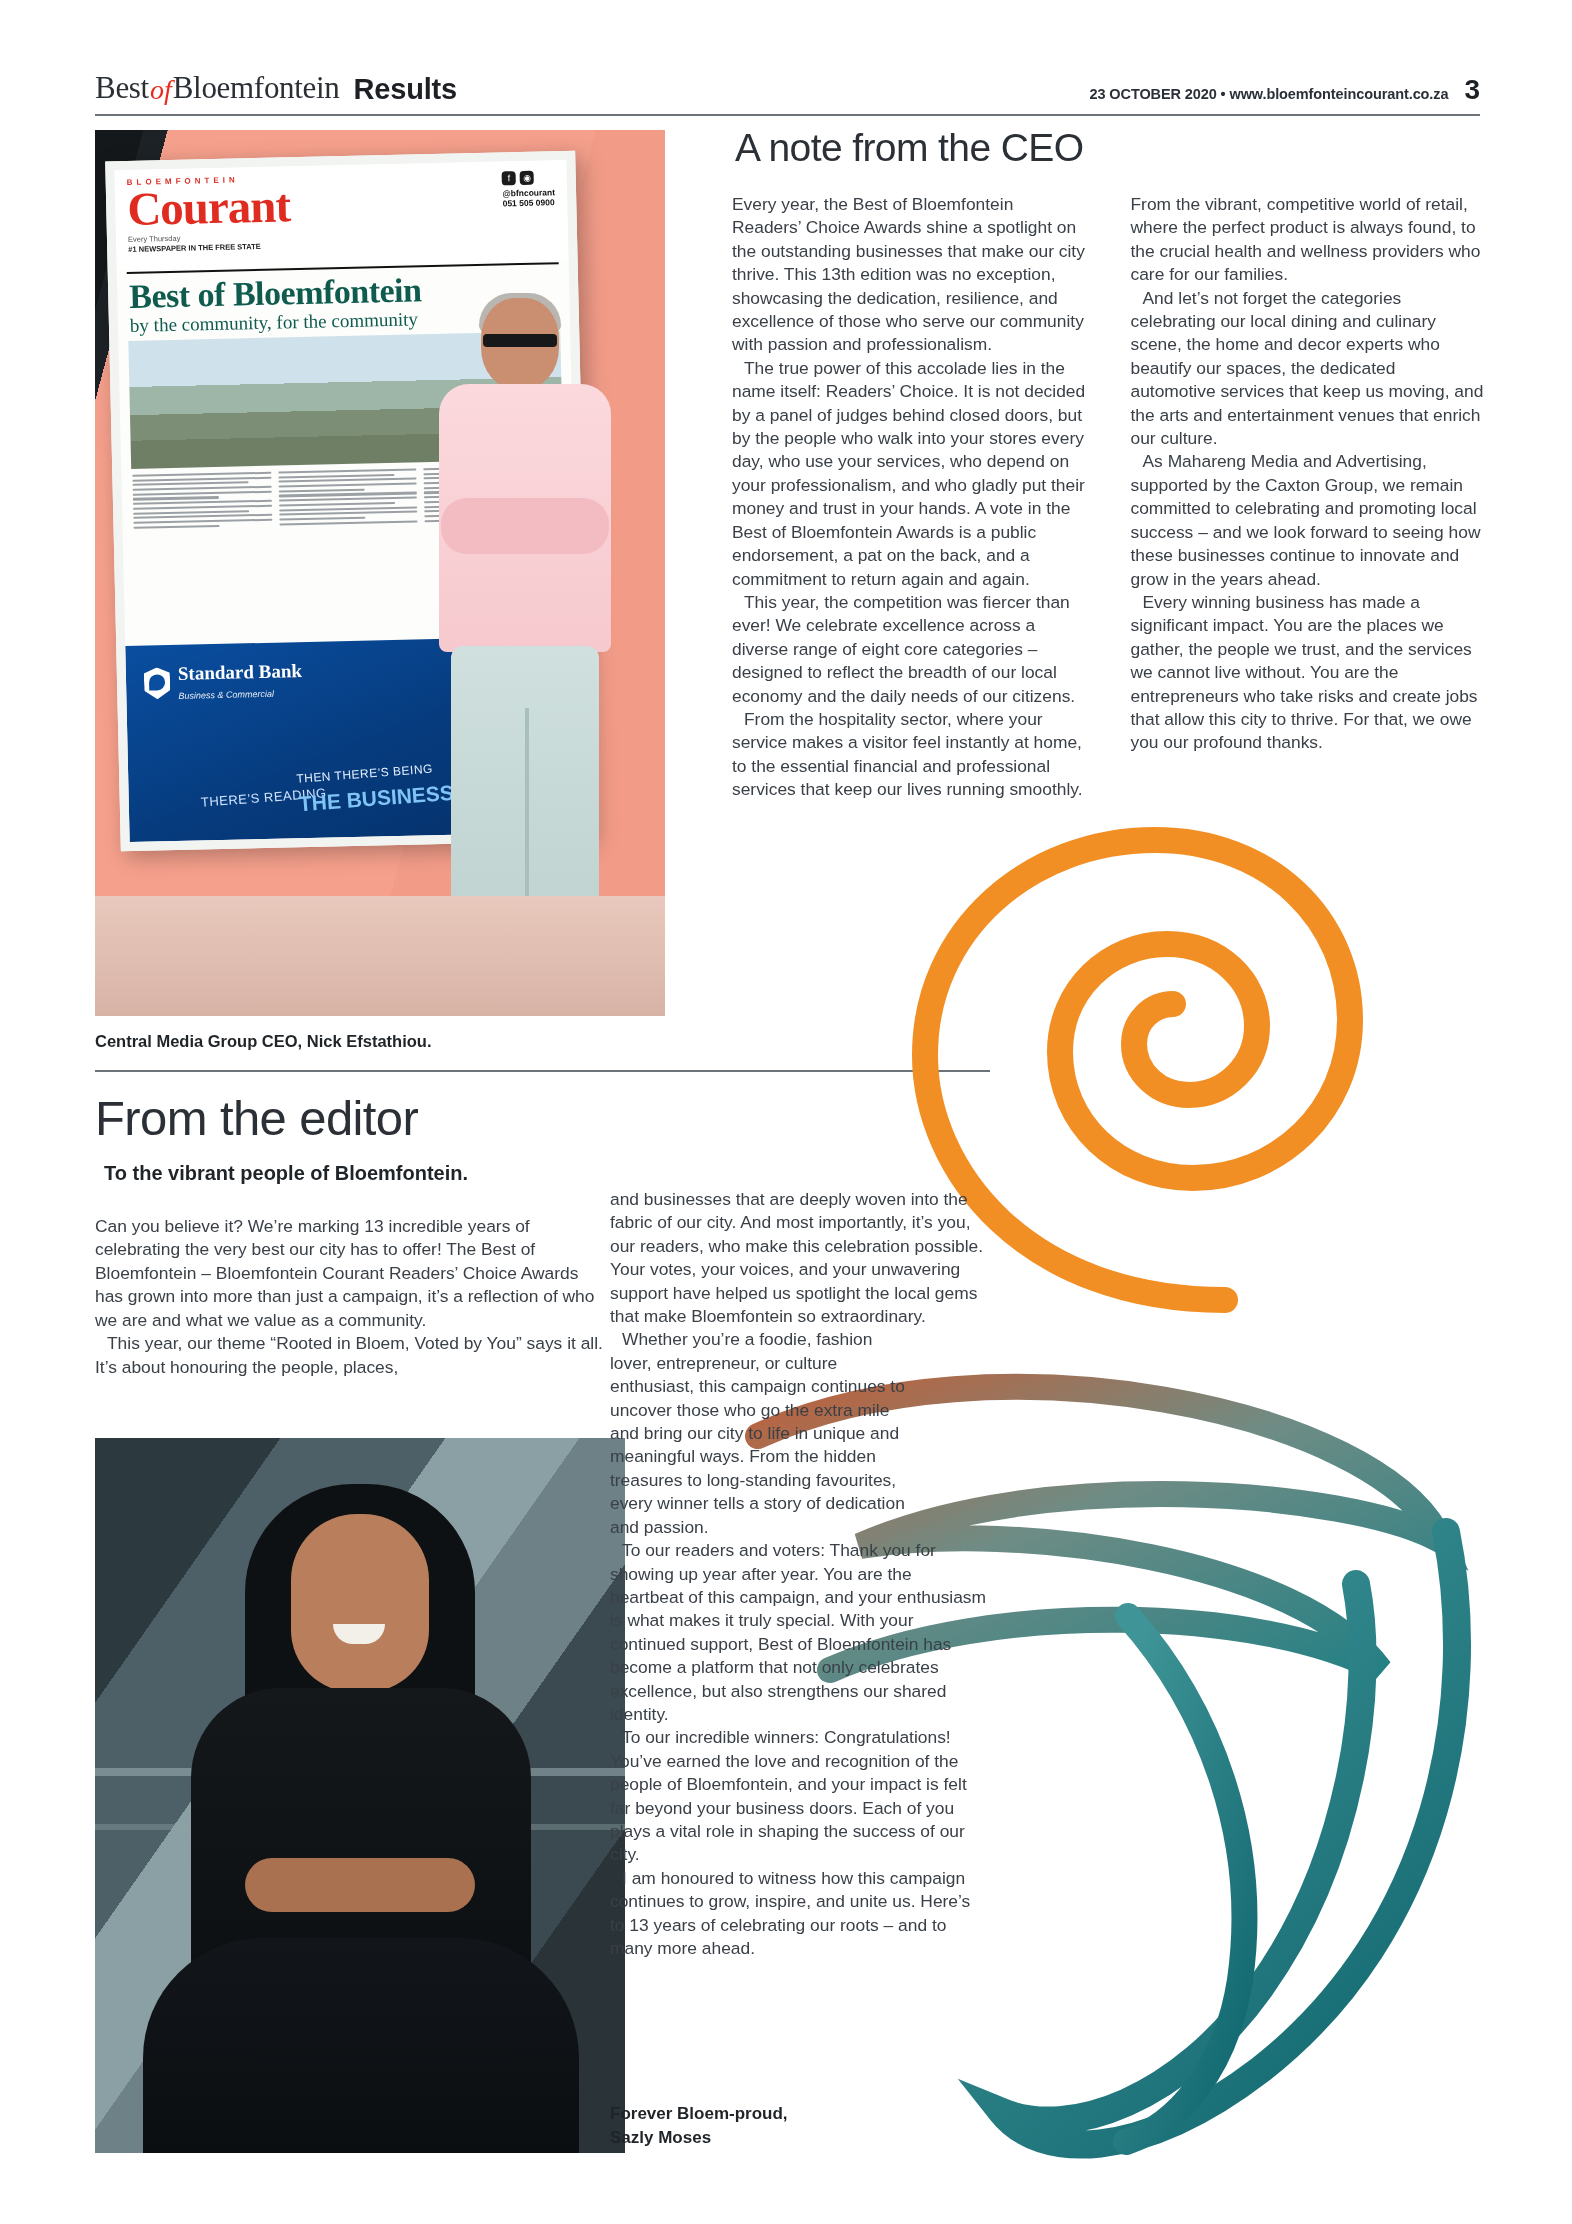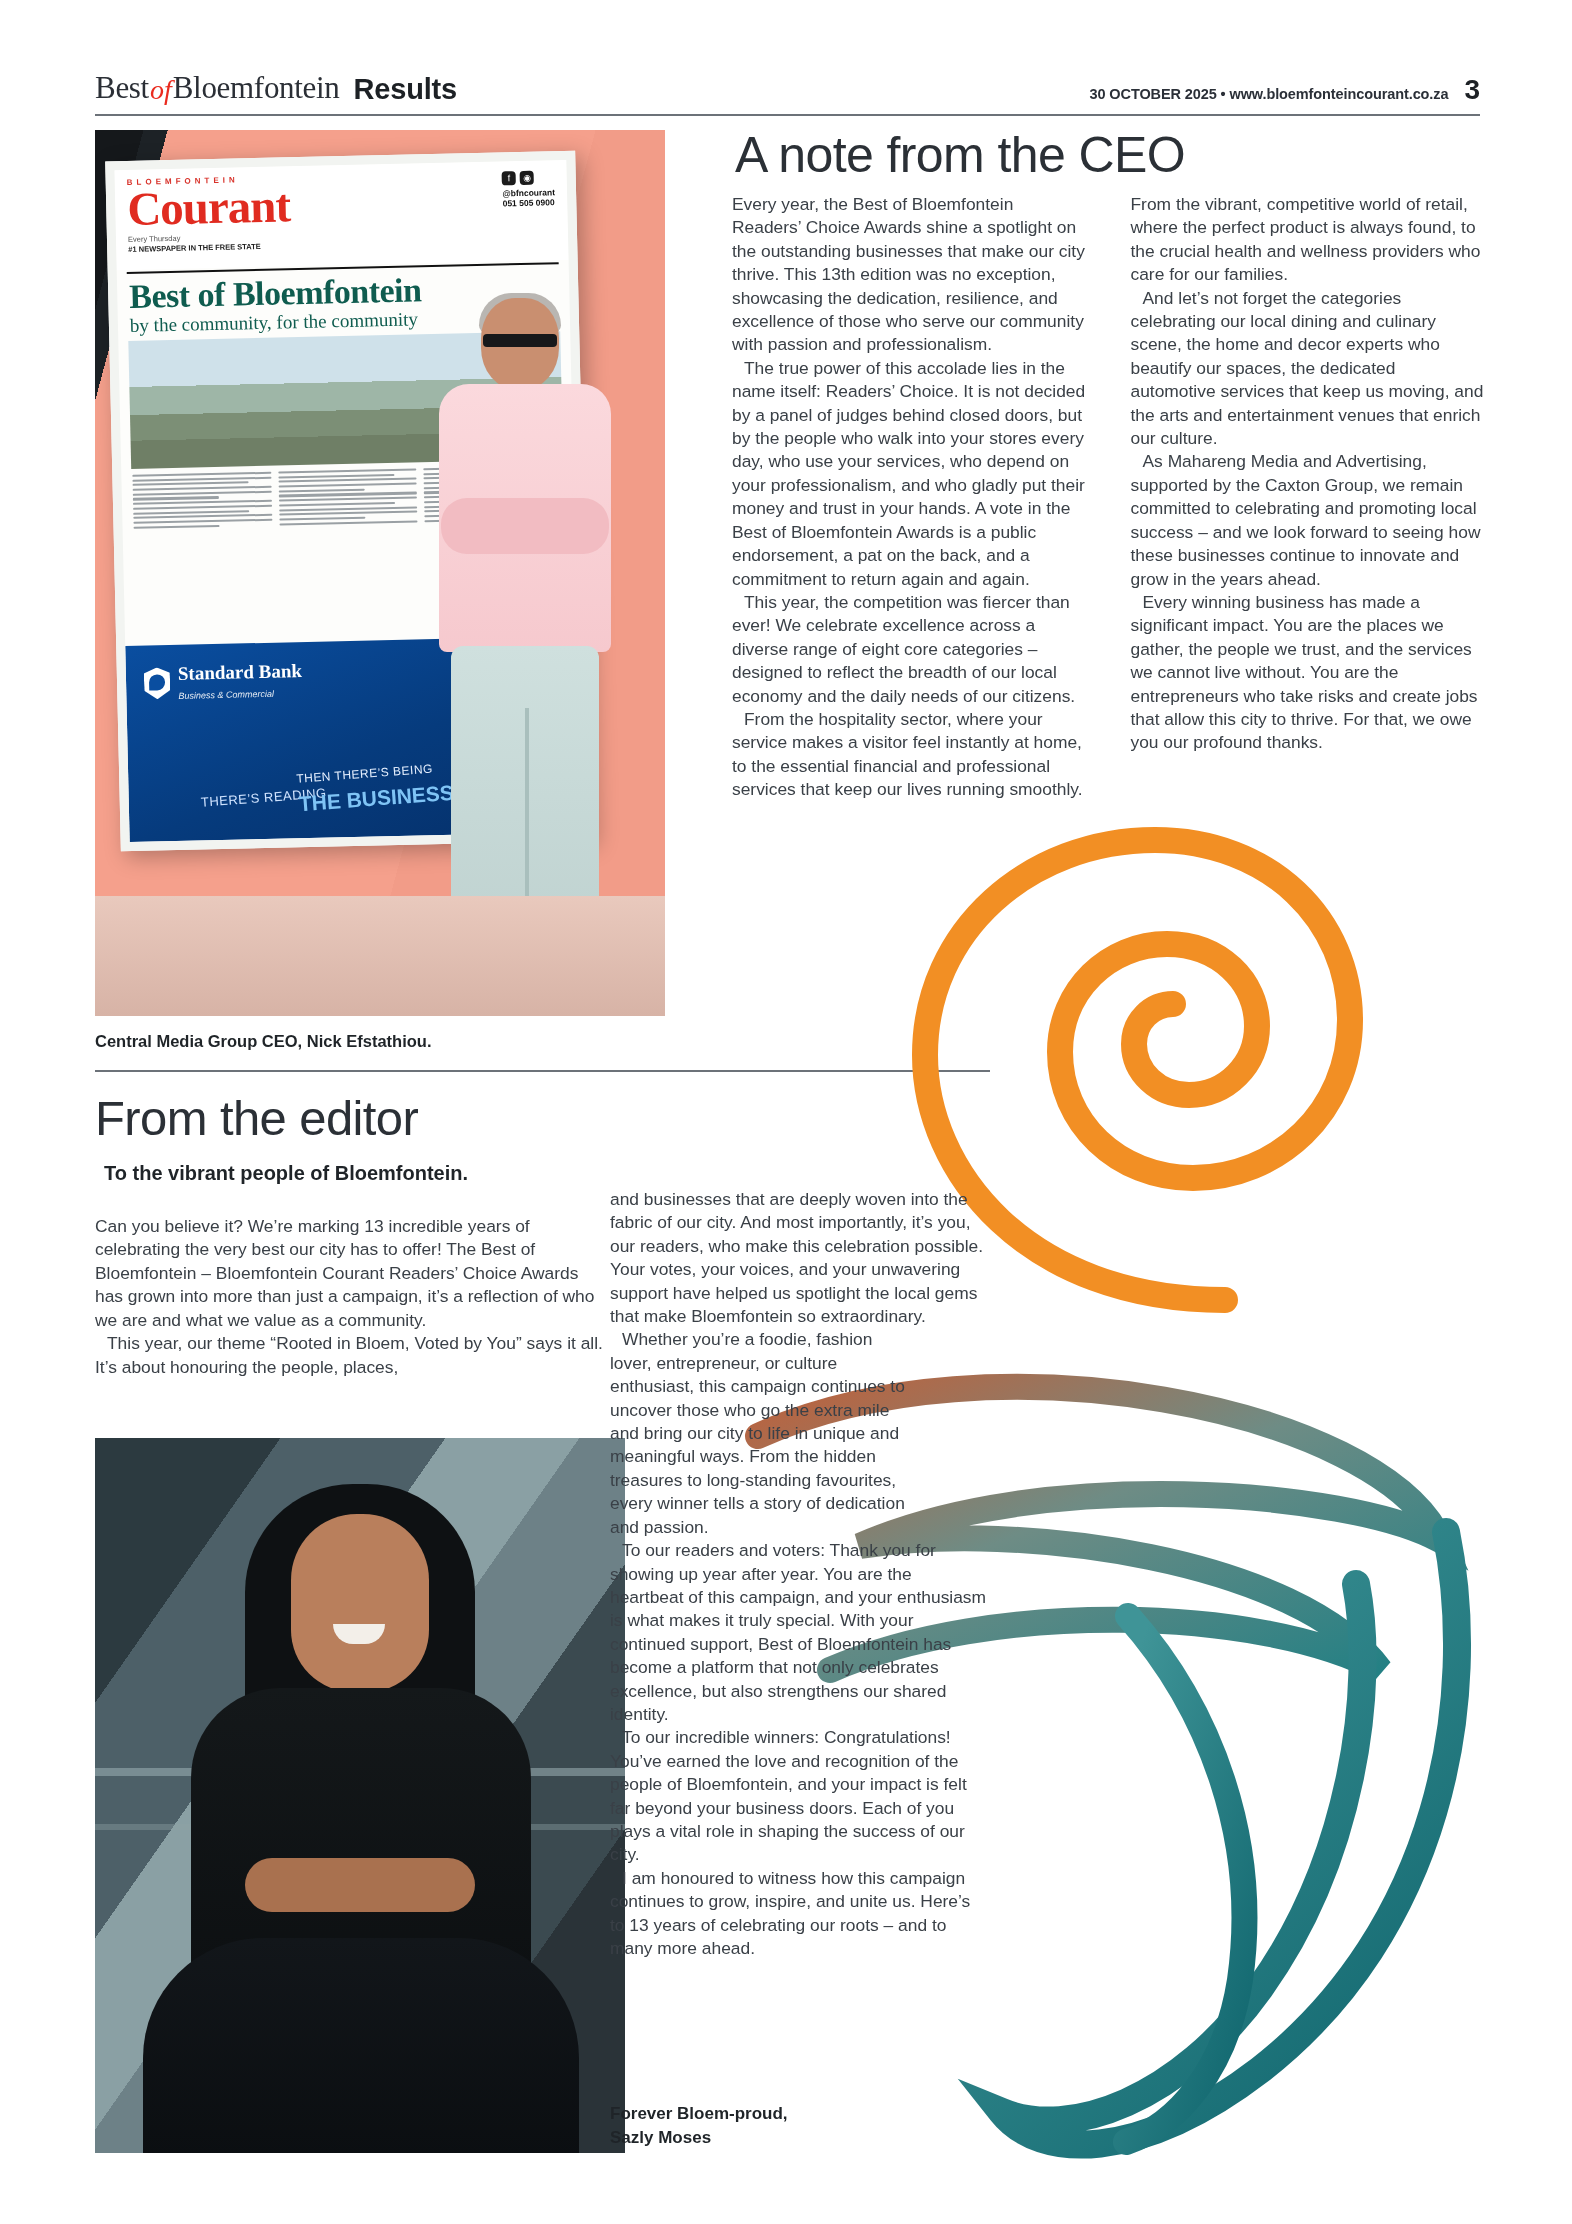--- a/index.html
+++ b/index.html
@@ -144,21 +144,21 @@
     position: absolute; left: 95px; top: 1032px; width: 580px;
     font-size: 16.5px; font-weight: 700; color: #1f2428;
   }
   .rule-mid {
     position: absolute; left: 95px; top: 1070px; width: 895px; height: 2px; background: #6c7279;
   }
 
   
   .ceo-head {
     position: absolute; left: 735px; top: 126px; width: 760px;
-    font-size: 50px; font-weight: 300; color: #2b3036; letter-spacing: -0.6px;
+    font-size: 39px; font-weight: 300; color: #2b3036; letter-spacing: -0.6px;
   }
   .ceo-cols { position: absolute; left: 732px; top: 193px; width: 752px; display: flex; gap: 45px; }
   .ceo-col { width: 356px; }
   .ceo-col p { font-size: 17.4px; line-height: 1.345; color: #3a4047; }
   .ceo-col p + p { text-indent: 12px; }
 
   
   .ed-head {
     position: absolute; left: 95px; top: 1090px;
     font-size: 49px; font-weight: 300; color: #2b3036; letter-spacing: -0.6px;
@@ -232,21 +232,21 @@
 <div class="page">
 
   <div class="masthead">
     <div class="mh-left">
       <span class="mh-best">Best</span>
       <span class="mh-of">of</span>
       <span class="mh-bloem">Bloemfontein</span>
       <span class="mh-results">Results</span>
     </div>
     <div class="mh-right">
-      <span class="mh-dateline">30 OCTOBER 2025 • www.bloemfonteincourant.co.za</span>
+      <span class="mh-dateline">23 OCTOBER 2020 • www.bloemfonteincourant.co.za</span>
       <span class="mh-pageno">3</span>
     </div>
   </div>
   <div class="rule-top"></div>
 
   <div class="ceo-photo">
     <div class="wall"></div>
 
     <div class="frame">
       <div class="fr-masthead">

